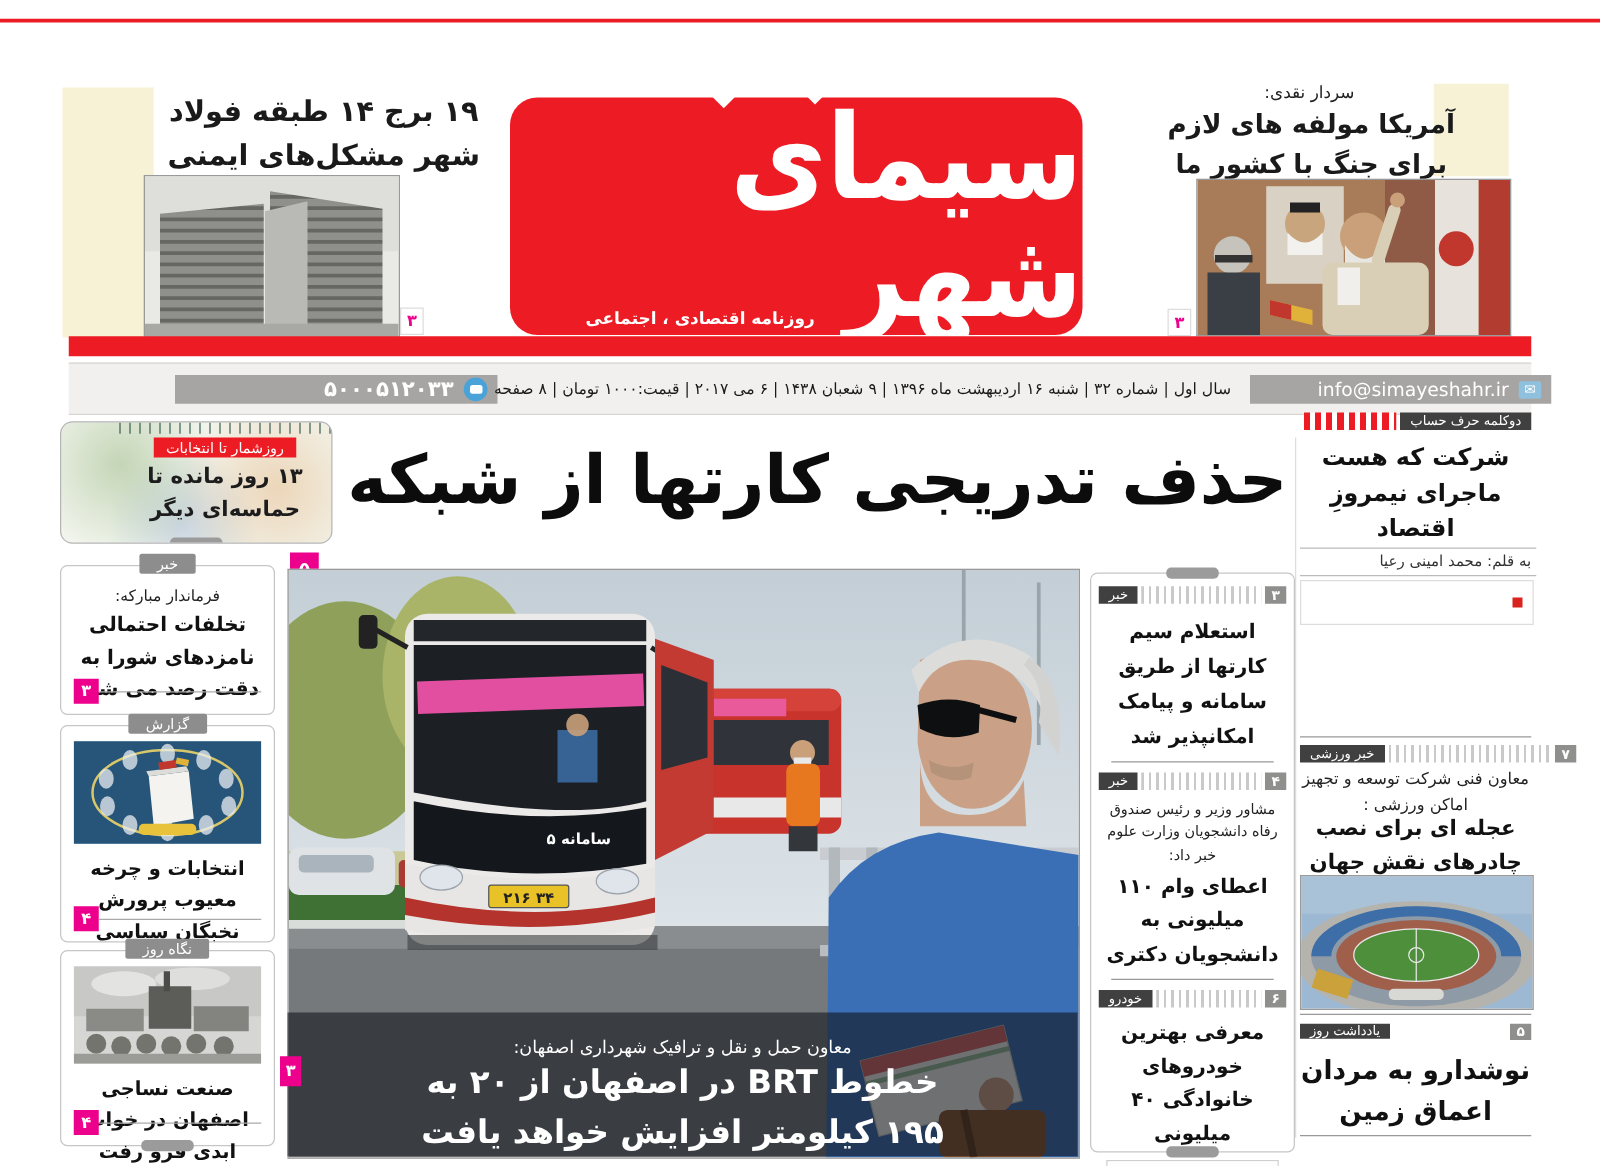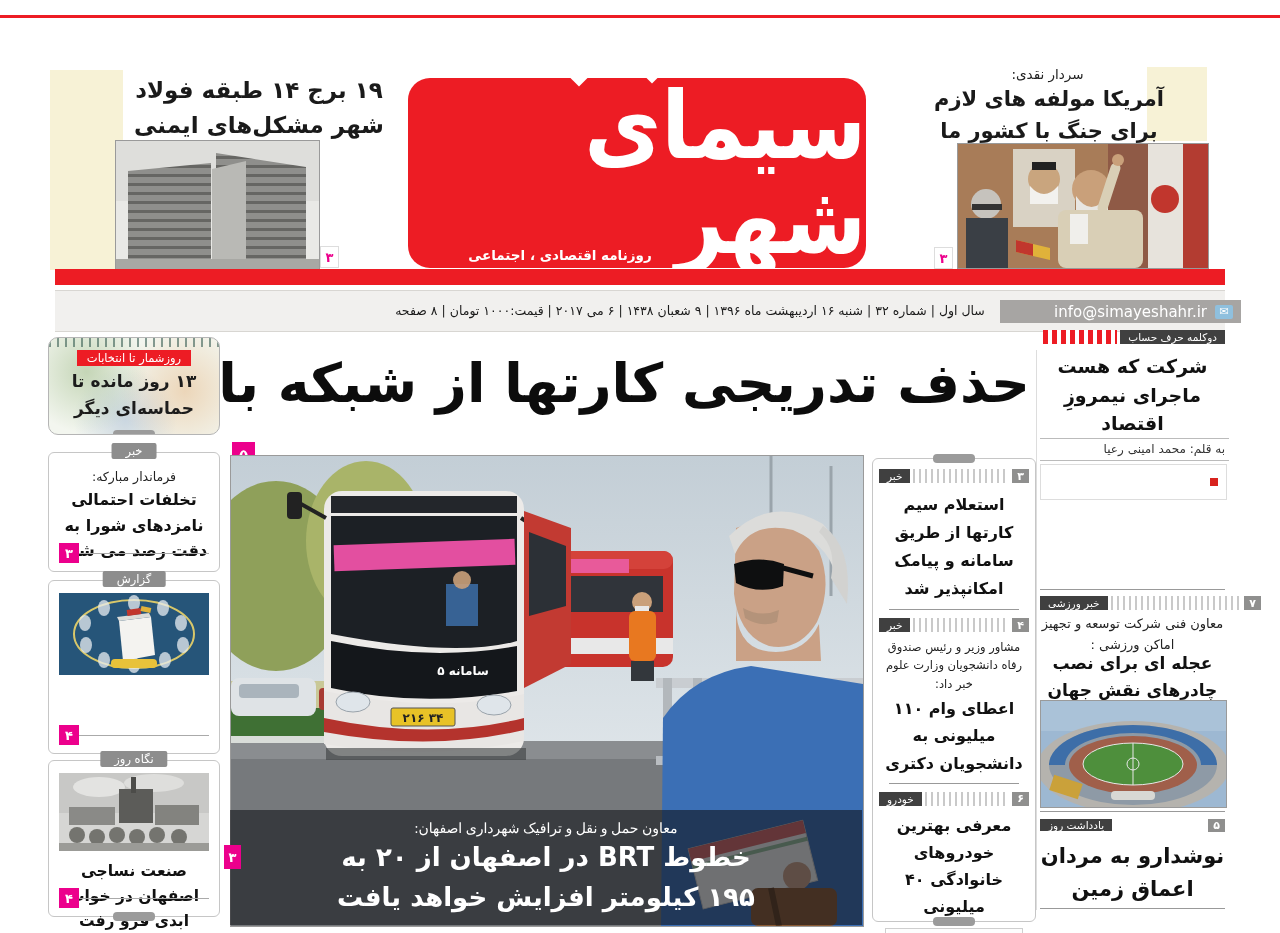--- a/index.html
+++ b/index.html
@@ -22,21 +22,21 @@
   .graychip{background:#a7a5a3;color:#fff;display:flex;align-items:center;gap:8px;padding:0 8px;}
   .sms-num{font-size:17px;letter-spacing:2px;font-weight:bold;}
   .chaticon{width:19px;height:19px;border-radius:50%;background:#4aa3d8;display:inline-flex;align-items:center;justify-content:center;flex:none;}
   .chaticon i{display:block;width:10px;height:7px;background:#fff;border-radius:2px;}
   .mailicon{width:18px;height:14px;background:#8fc0de;border-radius:2px;color:#fff;font-size:11px;line-height:14px;text-align:center;flex:none;font-style:normal;}
   .infodetails{font-size:12.5px;color:#1a1a1a;line-height:40px;white-space:nowrap;}
   
   .leadhead{font-weight:bold;font-size:54px;letter-spacing:-1px;color:#0c0c0c;white-space:nowrap;}
   .pinknum{background:#ec008c;color:#fff;font-weight:bold;display:flex;align-items:center;justify-content:center;}
   .caption{background:rgba(15,18,22,.58);color:#fff;text-align:center;}
-  .caption .kick{font-size:14px;margin-top:10px;font-family:Liberation Serif, serif;}
+  .caption .kick{font-size:14px;margin-top:20px;}
   .caption .h{font-size:26px;font-weight:bold;line-height:1.45;margin-top:2px;}
   
   .nbox{border:1px solid #c6c6c6;background:#fff;border-radius:6px;}
   .boxtab{position:absolute;top:-10px;left:50%;transform:translateX(-50%);background:#8d8d8d;color:#fff;font-size:11.5px;padding:1px 14px;border-radius:2px;white-space:nowrap;z-index:2;}
   .handle{position:absolute;left:50%;transform:translateX(-50%);width:42px;height:9px;background:#9b9b9b;border-radius:4px;z-index:2;}
   .pagerow{display:flex;align-items:center;direction:ltr;position:absolute;left:10px;right:10px;bottom:8px;}
   .pagerow .pinknum{width:20px;height:20px;font-size:13px;flex:none;}
   .pagerow .rule{flex:1;height:1px;background:#aaa;}
   .kicker{font-size:12.5px;color:#222;line-height:1.6;}
   .bhead{font-weight:bold;color:#111;line-height:1.6;}
@@ -45,21 +45,21 @@
   .secbar .lbl{background:#404040;color:#fff;font-size:10.5px;padding:0 8px;display:flex;align-items:center;white-space:nowrap;}
   .secbar .stripes{flex:1;background:repeating-linear-gradient(90deg,#c9c9c9 0 2px,#fff 2px 6px);margin:0 3px;}
   .secbar .stripes.red{background:repeating-linear-gradient(90deg,#ed1c24 0 5px,#fff 5px 9px);}
   .secbar .num{background:#8f8f8e;color:#fff;width:17px;display:flex;align-items:center;justify-content:center;font-size:11px;font-weight:bold;}
   .shortline{height:1px;background:#999;margin:0 16px;}
   .hr{background:#999;height:1px;}
   
   .countdown{border:1px solid #b5b5b5;border-radius:10px;overflow:hidden;background:#f3f6ef;
     background-image:radial-gradient(circle at 22% 35%,rgba(120,160,90,.38),transparent 42%),
     radial-gradient(circle at 80% 55%,rgba(220,140,60,.30),transparent 45%),
-    radial-gradient(circle at 45% 85%,rgba(80,120,180,.25),transparent 42%);}
+    radial-gradient(circle at 45% 85%,rgba(80,120,180,.25),transparent 42%);padding-left:46px;}
   .countdown .topstripes{height:9px;background:repeating-linear-gradient(90deg,rgba(40,80,70,.55) 0 2px,transparent 2px 8px);}
   .countdown .lab{display:table;margin:3px auto 2px;background:#ed1c24;color:#fff;font-size:11.5px;padding:1px 10px;}
   .countdown .txt{font-weight:bold;font-size:17px;color:#1c1c1c;text-align:center;line-height:1.6;margin-top:2px;}
   .opinionbody{border:1px solid #ddd;font-size:12px;color:#222;text-align:justify;line-height:1.85;padding:6px 8px;}
   .bullet{display:inline-block;width:8px;height:8px;background:#d8231e;margin-left:5px;}
   .byline{border-top:1px solid #bbb;border-bottom:1px solid #bbb;font-size:12px;color:#333;line-height:21px;padding-right:4px;}
 </style>
 </head>
 <body>
 
@@ -118,20 +118,26 @@
 <div class="diamond" style="left:568px;top:60px;"></div>
 <div class="diamond" style="left:604px;top:48px;"></div>
 <div class="diamond" style="left:641px;top:57px;"></div>
 <div class="abs masthead" style="left:408px;top:78px;width:458px;height:190px;">
   <div class="mastitle">سیمای شهر</div>
 </div>
 <div class="abs subtitle center" style="left:455px;top:247px;width:210px;">روزنامه اقتصادی ، اجتماعی</div>
 <div class="abs redbar" style="left:55px;top:269px;width:1170px;height:16px;"></div>
 
 <div class="abs infobar" style="left:55px;top:290px;width:1170px;height:40px;">
+  <div class="abs graychip" style="left:85px;top:9px;width:242px;height:23px;">
+    <span class="chaticon">
+        <i></i>
+      </span>
+    <span class="sms-num">۵۰۰۰۵۱۲۰۳۳</span>
+  </div>
   <div class="abs infodetails center" style="left:335px;top:0px;width:600px;height:51px;">سال اول | شماره ۳۲ | شنبه ۱۶ اردیبهشت ماه ۱۳۹۶ | ۹ شعبان ۱۴۳۸ | ۶ می ۲۰۱۷ | قیمت:۱۰۰۰ تومان | ۸ صفحه</div>
   <div class="abs graychip" style="left:945px;top:9px;width:225px;height:23px;direction:ltr;justify-content:flex-end;">
     <span style="font-size:15px;">info@simayeshahr.ir</span>
     <span class="mailicon">✉</span>
   </div>
 </div>
 
 <div class="abs leadhead center" style="left:235px;top:352px;width:795px;">حذف تدریجی کارتها از شبکه بانکی</div>
 <div class="abs pinknum" style="left:232px;top:442px;width:23px;height:26px;font-size:15px;">۵</div>
 
@@ -171,20 +177,21 @@
           <ellipse cx="26" cy="30" rx="6" ry="8"></ellipse>
         <ellipse cx="45" cy="15" rx="6" ry="8"></ellipse>
       </g>
       <polygon points="60,28 92,24 96,62 64,68" fill="#f4f3f0"></polygon>
       <polygon points="60,28 92,24 90,20 58,24" fill="#dcdcd8"></polygon>
       <rect x="68" y="16" width="14" height="6" transform="rotate(-8 75 19)" fill="#c1362d"></rect>
       <rect x="82" y="14" width="10" height="5" transform="rotate(12 87 16)" fill="#e0b23a"></rect>
       <rect x="52" y="66" width="46" height="9" rx="4" fill="#e8c23a"></rect>
     </svg>
   </div>
+  <div class="bhead center" style="font-size:15.5px;padding:0 6px;">انتخابات و چرخه معیوب پرورش نخبگان سیاسی</div>
   <div class="pagerow">
       <span class="pinknum">۴</span>
       <span class="rule"></span>
     </div>
 </div>
 
 <div class="abs nbox" style="left:48px;top:760px;width:170px;height:155px;">
   <div class="boxtab">نگاه روز</div>
   <div style="margin:12px 10px 4px;">
     <svg width="150" height="78" viewBox="0 0 150 78">

